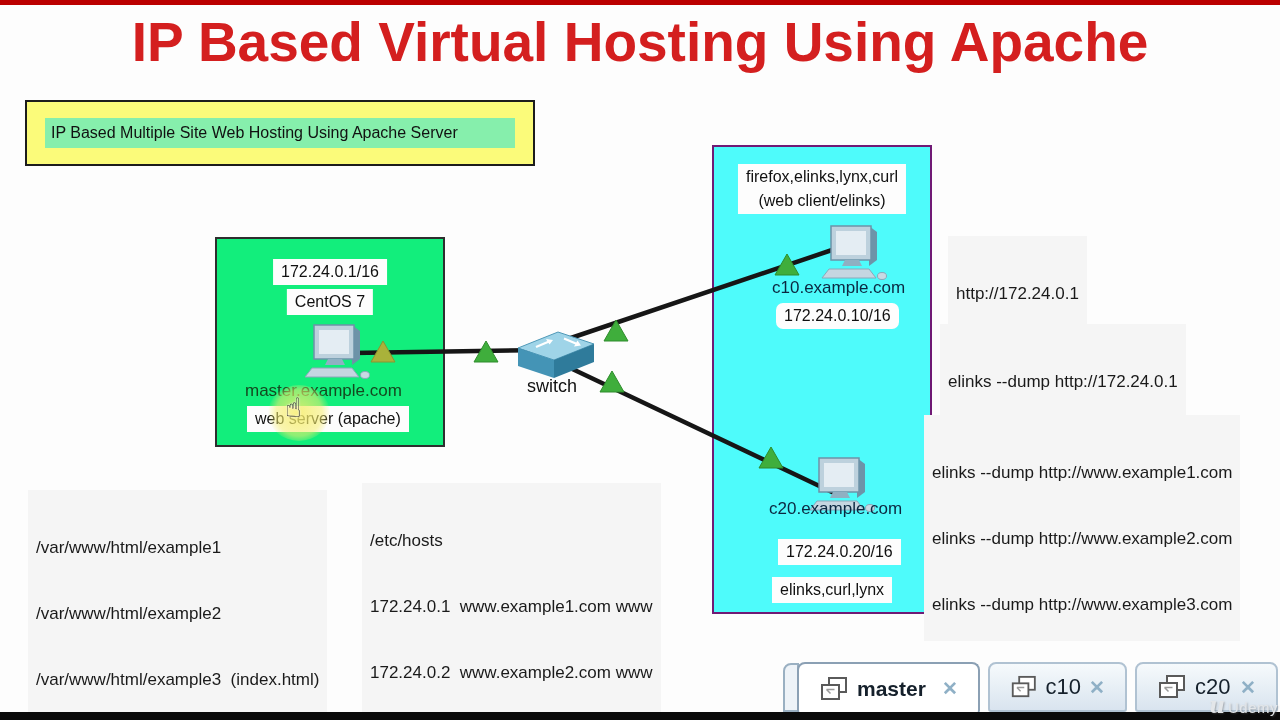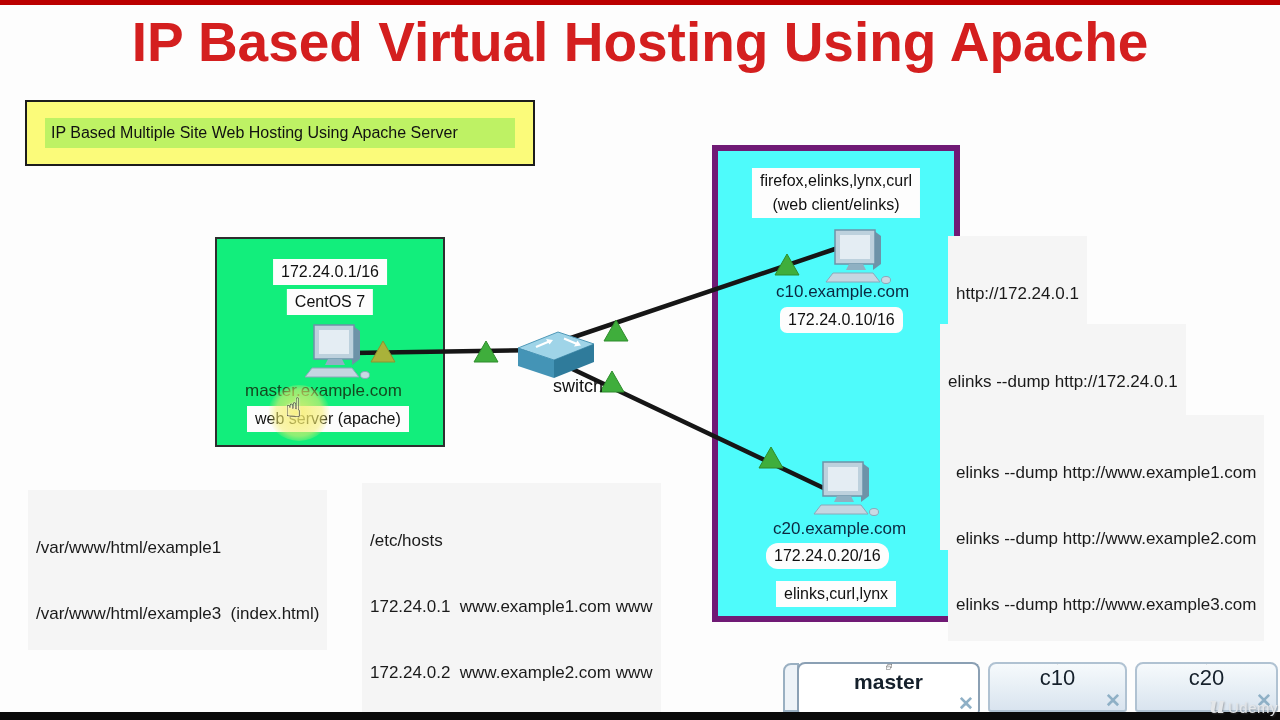--- a/index.html
+++ b/index.html
@@ -14,51 +14,51 @@
   .title{
     position:absolute;left:0;top:10px;width:1280px;margin:0;text-align:center;
     font-size:55px;font-weight:bold;color:var(--title_red,#d41f1f);letter-spacing:0px;
   }
   .banner{
     position:absolute;left:25px;top:100px;width:506px;height:62px;
     background:var(--banner_yellow,#fbfb7a);border:2px solid #1c1c1c;
   }
   .banner-inner{
     position:absolute;left:18px;top:16px;right:18px;height:30px;
-    background:#bef264;font-size:16px;line-height:30px;padding-left:6px;color:#111;
+    background:#86efac;font-size:16px;line-height:30px;padding-left:6px;color:#111;
     white-space:nowrap;
   }
   .server-box{
     position:absolute;left:215px;top:237px;width:226px;height:206px;
     background:var(--server_green,#12ee7c);border:2px solid #2e2e2e;
   }
   .client-box{
     position:absolute;left:712px;top:145px;width:216px;height:465px;
-    background:var(--client_cyan,#4efbfb);border:6px solid #701a75;padding-left:20px;
+    background:var(--client_cyan,#4efbfb);border:2px solid #701a75;
   }
   .wires{position:absolute;left:0;top:0;z-index:2;pointer-events:none;}
   .plabel{
     background:#fdfdfd;color:#101010;font-size:16px;line-height:24px;
     padding:1px 8px;white-space:nowrap;z-index:3;position:absolute;
   }
   .center{left:50%;transform:translateX(-50%);}
   .hostname{
     position:absolute;z-index:3;font-size:17px;white-space:nowrap;
   }
   .hostname.srv{color:#14481f;}
   .hostname.cli{color:#0b2740;}
   .note{position:absolute;font-size:17px;line-height:22px;white-space:pre;z-index:3;}
   .note-bg{background:#f5f5f5;padding:3px 8px;}
   .note div{white-space:pre;}
-  .switch-label{position:absolute;font-size:18px;color:#111;z-index:3;margin-left:26px;}
+  .switch-label{position:absolute;font-size:18px;color:#111;z-index:3;}
   
   .tab{
     position:absolute;top:662px;height:50px;z-index:7;box-sizing:border-box;
-    display:flex;align-items:center;padding:0 4px;
-    border-radius:8px 8px 3px 3px;cursor:pointer;flex-direction:column;
+    display:flex;align-items:center;gap:8px;padding:0 20px;
+    border-radius:8px 8px 3px 3px;cursor:pointer;
   }
   .tab .tlabel{font-size:22px;color:#15202b;}
   .tab.active{
     background:#ffffff;border:2px solid #8ba0b4;border-bottom:none;height:51px;
   }
   .tab.active .tlabel{font-weight:bold;font-size:21px;}
   .tab.inactive{
     background:linear-gradient(#f6fafc,#d9e4ef);border:2px solid #b0c2d2;
   }
   .tab .close{
@@ -147,22 +147,22 @@
       </svg>
   </div>
   <div class="hostname cli" style="left:58px;top:131px;">c10.example.com</div>
   <div class="plabel" style="left:62px;top:156px;border-radius:7px;">172.24.0.10/16</div>
 
   <div class="icon-wrap" style="left:88px;top:308px;width:78px;height:62px;">
     <svg width="78" height="62">
         <use href="#pc"></use>
       </svg>
   </div>
-  <div class="hostname cli" style="left:55px;top:368px;">c20.example.com</div>
-  <div class="plabel" style="left:48px;top:392px;border-radius:12px;">172.24.0.20/16</div>
+  <div class="hostname cli" style="left:55px;top:352px;">c20.example.com</div>
+  <div class="plabel" style="left:64px;top:392px;">172.24.0.20/16</div>
   <div class="plabel" style="left:58px;top:430px;">elinks,curl,lynx</div>
 </div>
 
 <svg class="wires" width="1280" height="720">
   <line x1="352" y1="353" x2="548" y2="350" stroke="#161616" stroke-width="4.5" stroke-linecap="round"></line>
   <line x1="556" y1="343" x2="838" y2="248" stroke="#161616" stroke-width="4.5" stroke-linecap="round"></line>
   <line x1="566" y1="366" x2="832" y2="492" stroke="#161616" stroke-width="4.5" stroke-linecap="round"></line>
   <polygon points="371,362 383,341 395,362" fill="#a9b23a" stroke="#8b9430"></polygon>
   <polygon points="474,362 486,341 498,362" fill="#3fae3c" stroke="#2e8c2c"></polygon>
   <polygon points="604,341 616,320 628,341" fill="#3fae3c" stroke="#2e8c2c"></polygon>
@@ -183,28 +183,29 @@
   <div>http://172.24.0.2</div>
   <div>http://172.24.0.3</div>
 </div>
 
 <div class="note note-bg" style="left:940px;top:324px;">
   <div>elinks --dump http://172.24.0.1</div>
   <div>elinks --dump http://172.24.0.2</div>
   <div>elinks --dump http://172.24.0.3</div>
 </div>
 
-<div class="note note-bg" style="left:948px;top:415px;">
+<div class="note note-bg" style="left:924px;top:415px;">
   <div>elinks --dump http://www.example1.com</div>
   <div>elinks --dump http://www.example2.com</div>
   <div>elinks --dump http://www.example3.com</div>
 </div>
 
 <div class="note note-bg" style="left:28px;top:490px;">
   <div>/var/www/html/example1</div>
+  <div>/var/www/html/example2</div>
   <div>/var/www/html/example3  (index.html)</div>
 </div>
 
 <div class="note note-bg" style="left:362px;top:483px;">
   <div>/etc/hosts</div>
   <div>172.24.0.1  www.example1.com www</div>
   <div>172.24.0.2  www.example2.com www</div>
   
 </div>
 

